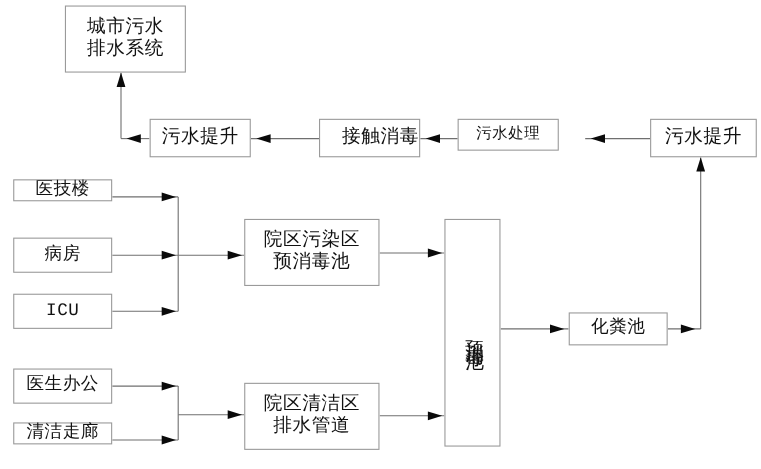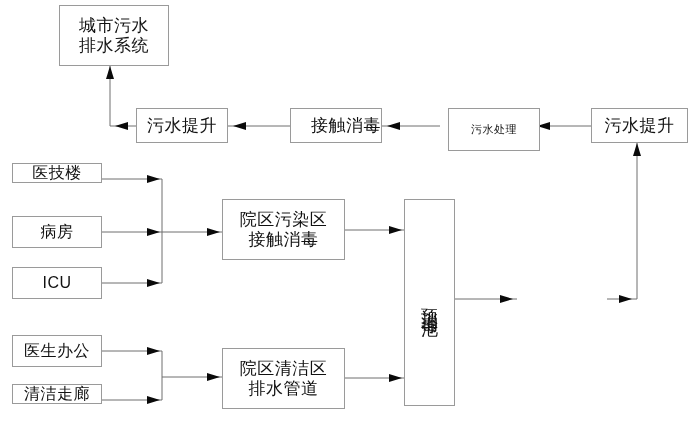--- a/index.html
+++ b/index.html
@@ -21,20 +21,21 @@
     border: 1px solid #9a9a9a;
     background: #ffffff;
     color: #111111;
     display: flex;
     align-items: center;
     justify-content: center;
     text-align: center;
     line-height: 1.12;
     letter-spacing: 0.5px;
     z-index: 3;
+    font-family: Liberation Mono, monospace;
   }
   .node span { display: block; }
   .n-two-line { white-space: pre-line; }
   .n-vert {
     writing-mode: vertical-rl;
     text-orientation: upright;
     letter-spacing: 4px;
   }
   svg.wires {
     position: absolute;
@@ -132,21 +133,21 @@
   </div>
 
   <div class="node" style="left:136px; top:108px; width:92px; height:35px; font-size:17px;">
     <span>污水提升</span>
   </div>
 
   <div class="node" style="left:290px; top:108px; width:92px; height:35px; font-size:17px;justify-content:flex-end;">
     <span>接触消毒</span>
   </div>
 
-  <div class="node" style="left:448px; top:108px; width:92px; height:43px; font-size:11px;">
+  <div class="node" style="left:416px; top:108px; width:92px; height:29px; font-size:14px;">
     <span>污水处理</span>
   </div>
 
   <div class="node" style="left:591px; top:108px; width:97px; height:35px; font-size:17px;">
     <span>污水提升</span>
   </div>
 
   <div class="node" style="left:12px; top:163px; width:90px; height:20px; font-size:16px;">
     <span>医技楼</span>
   </div>
@@ -162,26 +163,29 @@
   <div class="node" style="left:12px; top:335px; width:90px; height:32px; font-size:16px;">
     <span>医生办公</span>
   </div>
 
   <div class="node" style="left:12px; top:384px; width:90px; height:20px; font-size:16px;">
     <span>清洁走廊</span>
   </div>
 
   <div class="node n-two-line" style="left:222px; top:199px; width:123px; height:61px; font-size:17px;">
     <span>院区污染区
-接触消毒</span>
+预消毒池</span>
   </div>
 
   <div class="node n-two-line" style="left:222px; top:348px; width:123px; height:61px; font-size:17px;">
     <span>院区清洁区
 排水管道</span>
   </div>
 
   <div class="node" style="left:404px; top:199px; width:51px; height:207px; font-size:17px;">
     <span class="n-vert">预消毒池</span>
   </div>
 
+  <div class="node" style="left:517px; top:284px; width:90px; height:30px; font-size:16px;">
+    <span>化粪池</span>
+  </div>
 
 </div>
 
 </body></html>

